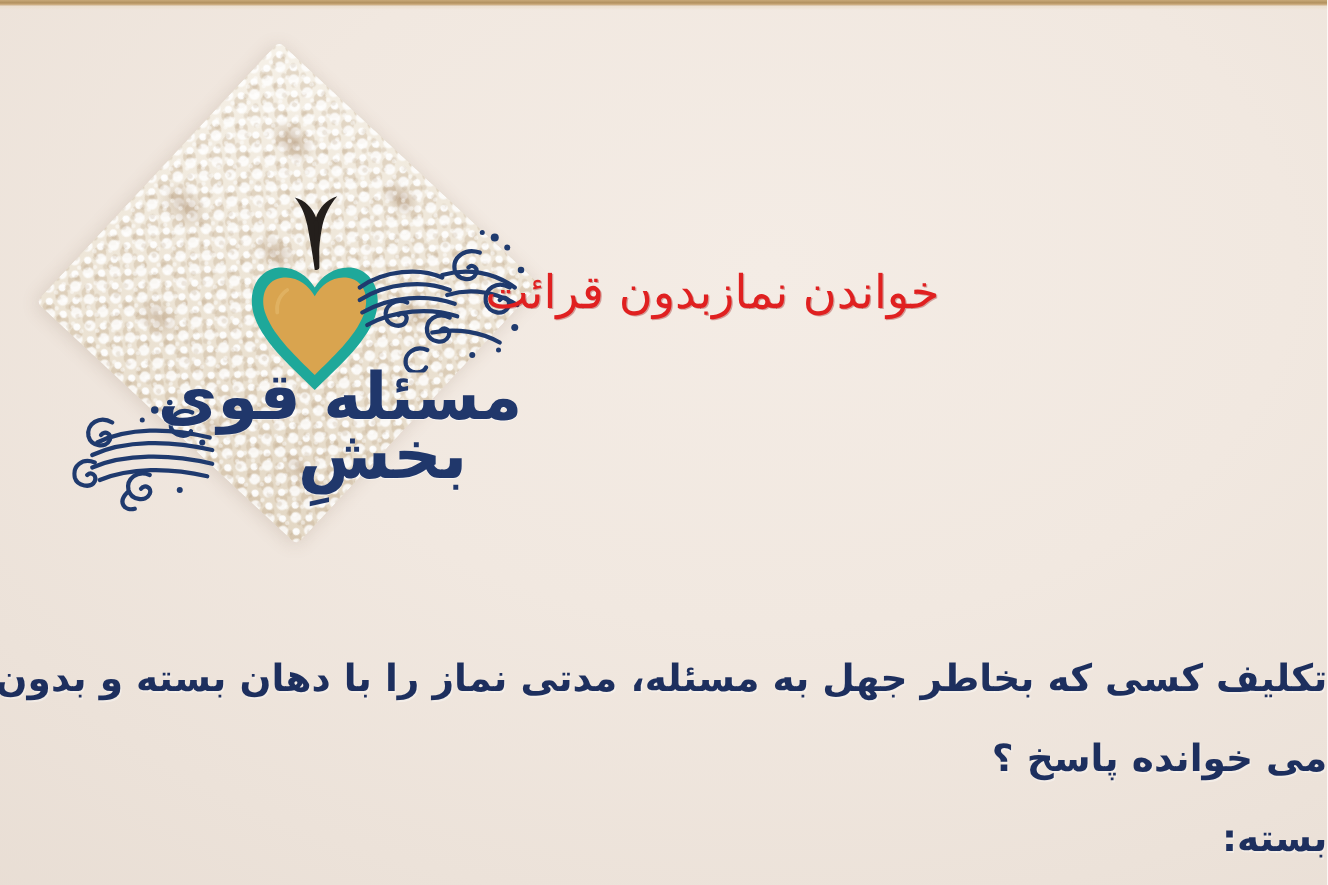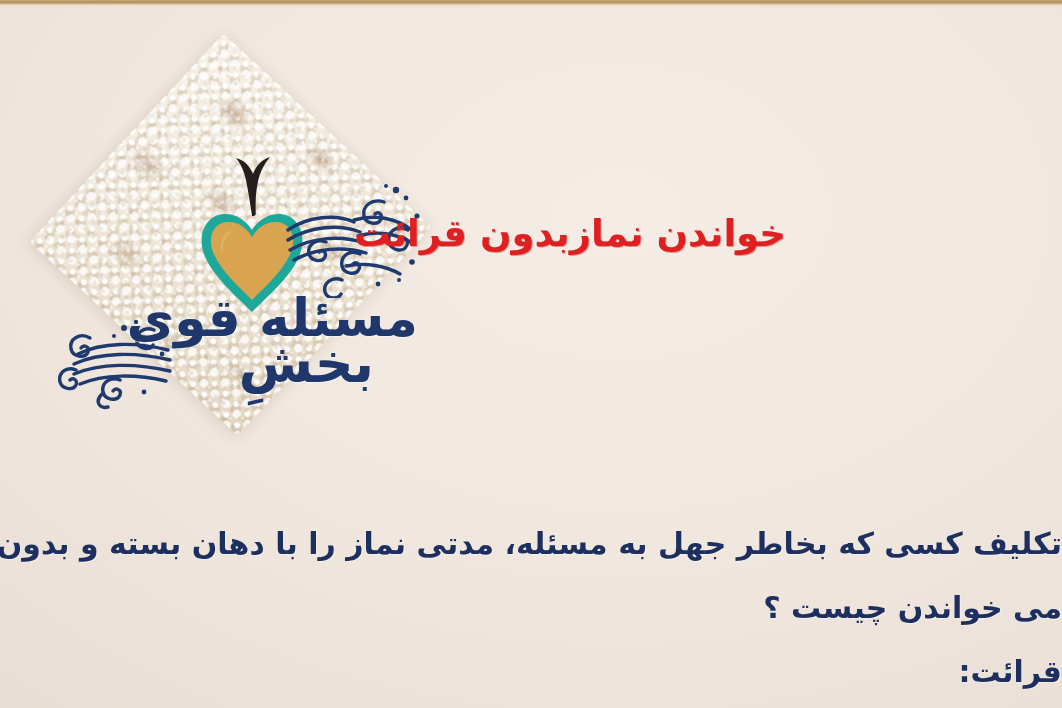--- a/index.html
+++ b/index.html
@@ -117,21 +117,21 @@
 
   
   .title {
     position:absolute;
     left:0; right:0;
     top:212px;
     text-align:center;
     direction:rtl;
     color:#e02020;
     font-size:37px;
-    font-weight:700;
+    font-weight:400;
     letter-spacing:0px;
     text-shadow: 1px 1px 0 rgba(150,12,12,.35);
     padding-left:78px;
   }
 
   
   .body-block {
     position:absolute;
     left:0; top:512px;
     width:1058px;
@@ -225,17 +225,17 @@
     <div class="calligraphy">
       <div class="calli-line1">مسئله قوی</div>
       <div class="calli-line2">بخشِ</div>
     </div>
   </div>
 
   <div class="title">خواندن نمازبدون قرائت</div>
 
   <div class="body-block">
     <span class="body-line line-1">تکلیف کسی که بخاطر جهل به مسئله، مدتی نماز را با دهان بسته و بدون قرائـت</span>
-    <span class="body-line line-2">می خواندن چیست ؟</span>
-    <span class="body-line line-3">قرائت:</span>
+    <span class="body-line line-2">می خوانده پاسخ ؟</span>
+    <span class="body-line line-3">بسته:</span>
   </div>
 
 </div>
 
 </body></html>

